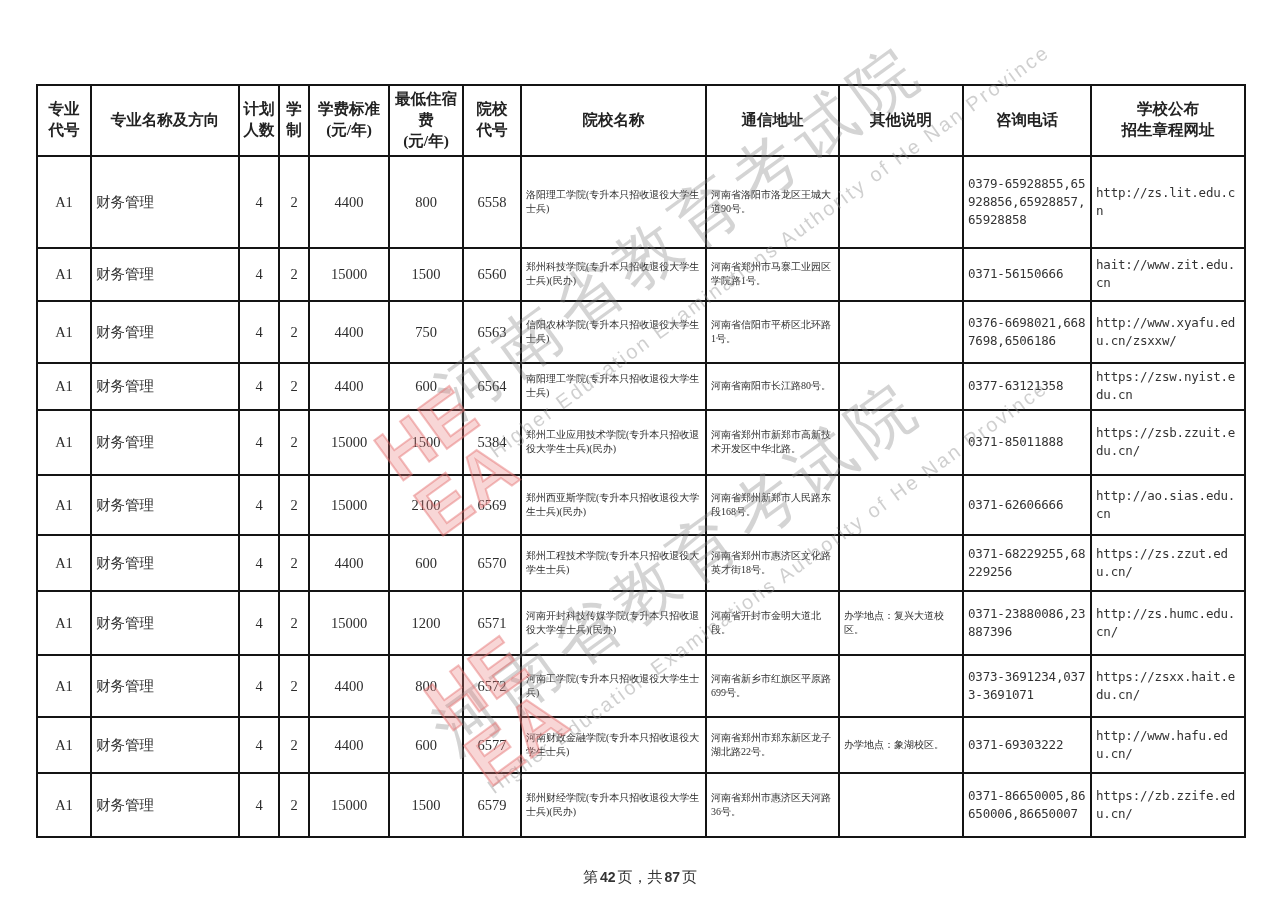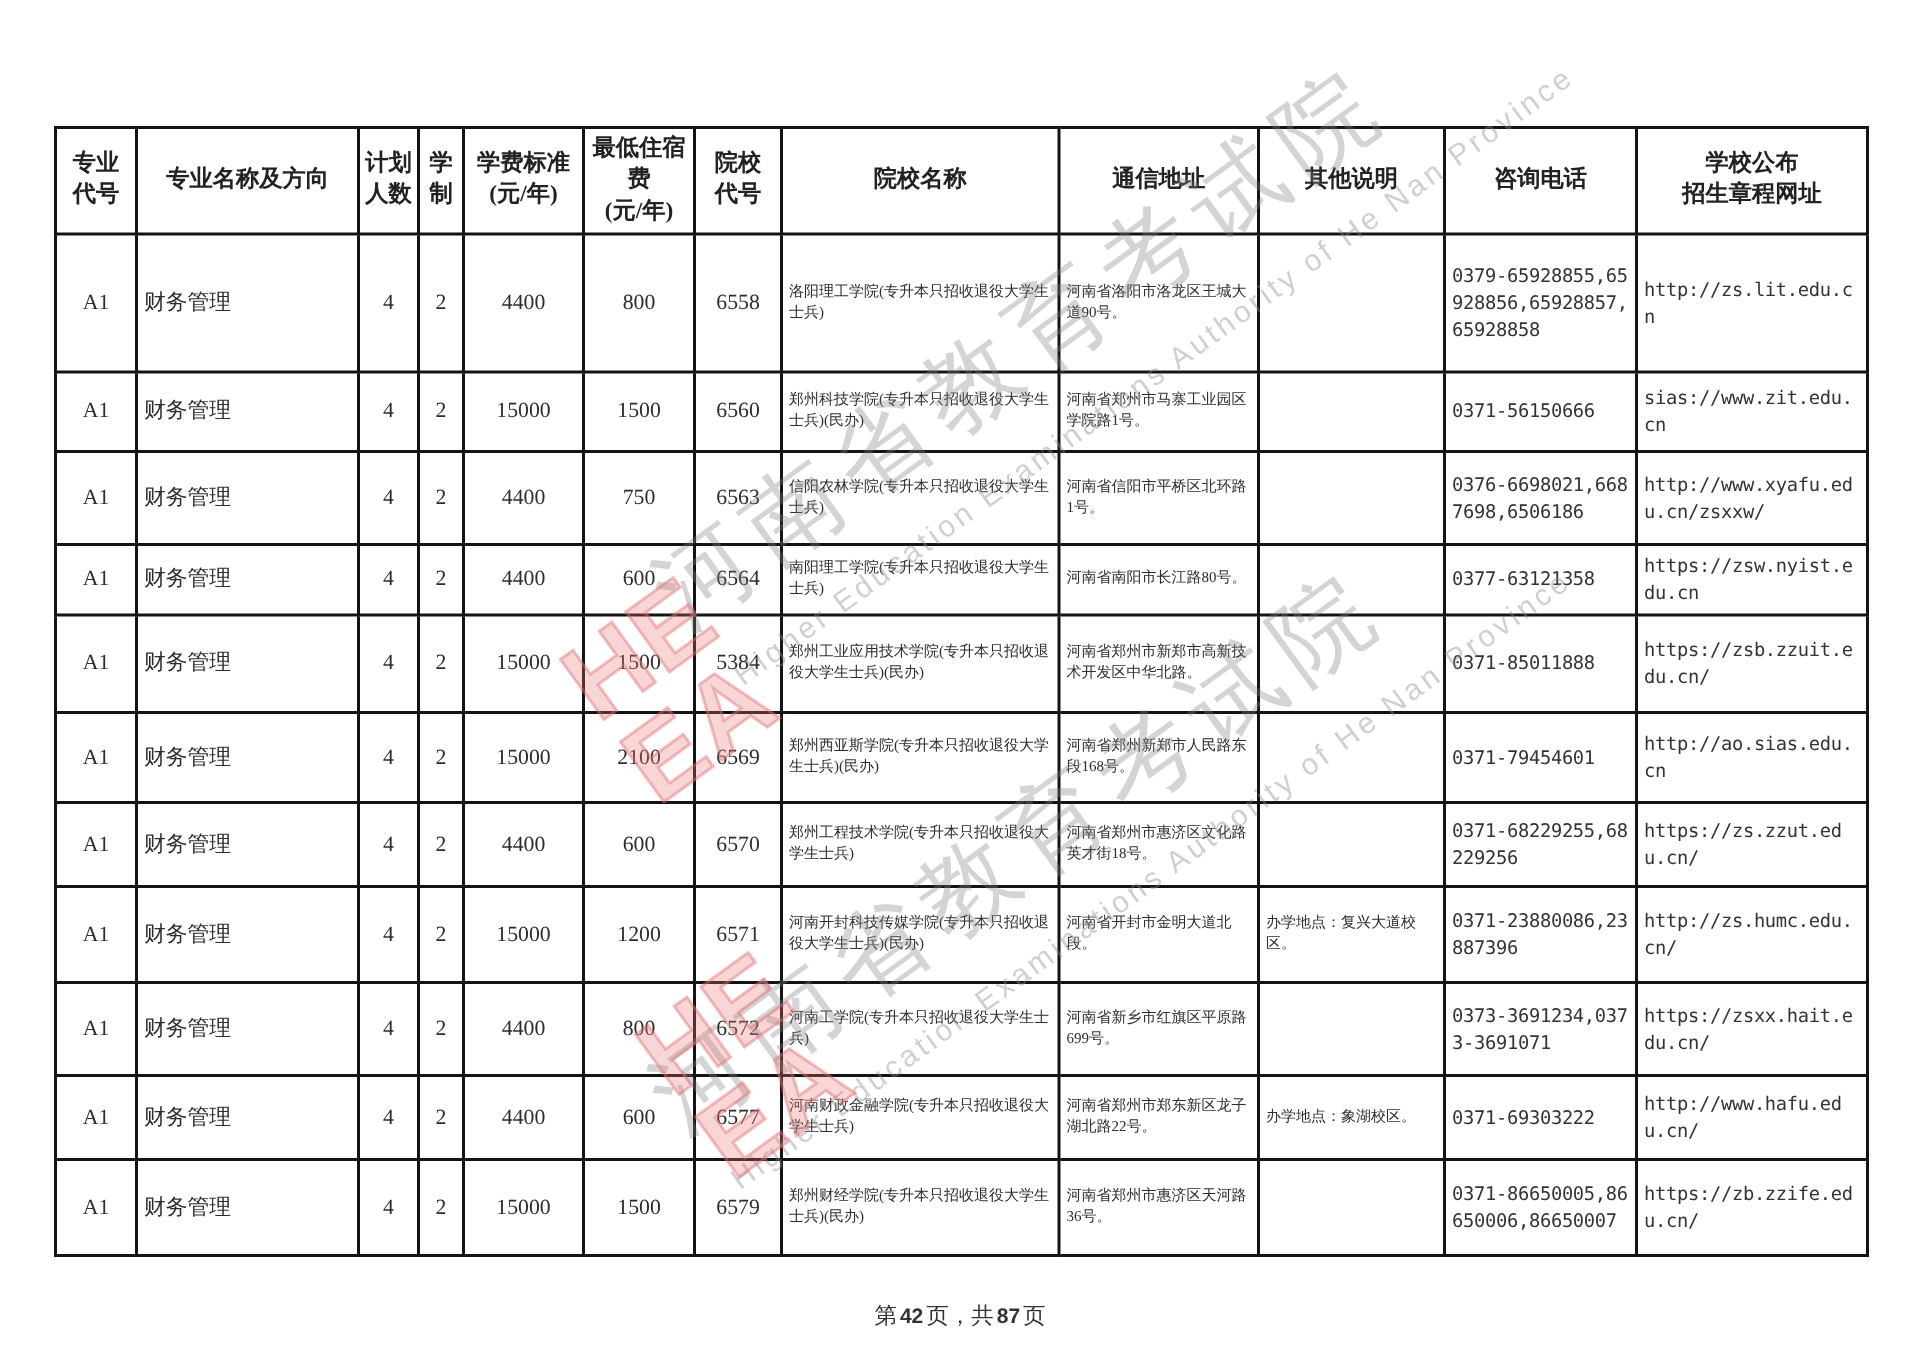--- a/index.html
+++ b/index.html
@@ -148,21 +148,21 @@
           <td class="l">财务管理</td>
           <td class="c">4</td>
           <td class="c">2</td>
           <td class="c">15000</td>
           <td class="c">1500</td>
           <td class="c">6560</td>
           <td class="l addr">郑州科技学院(专升本只招收退役大学生士兵)(民办)</td>
           <td class="l addr">河南省郑州市马寨工业园区学院路1号。</td>
           <td class="l addr"></td>
           <td class="l mono">0371-56150666</td>
-          <td class="l mono">sias://www.zit.edu.cn</td>
+          <td class="l mono">hait://www.zit.edu.cn</td>
         </tr>
         <tr style="height: 62px;">
           <td class="c">A1</td>
           <td class="l">财务管理</td>
           <td class="c">4</td>
           <td class="c">2</td>
           <td class="c">4400</td>
           <td class="c">750</td>
           <td class="c">6563</td>
           <td class="l addr">信阳农林学院(专升本只招收退役大学生士兵)</td>
@@ -203,21 +203,21 @@
           <td class="c">A1</td>
           <td class="l">财务管理</td>
           <td class="c">4</td>
           <td class="c">2</td>
           <td class="c">15000</td>
           <td class="c">2100</td>
           <td class="c">6569</td>
           <td class="l addr">郑州西亚斯学院(专升本只招收退役大学生士兵)(民办)</td>
           <td class="l addr">河南省郑州新郑市人民路东段168号。</td>
           <td class="l addr"></td>
-          <td class="l mono">0371-79454601</td>
+          <td class="l mono">0371-62606666</td>
           <td class="l mono">http://ao.sias.edu.cn</td>
         </tr>
         <tr style="height: 56px;">
           <td class="c">A1</td>
           <td class="l">财务管理</td>
           <td class="c">4</td>
           <td class="c">2</td>
           <td class="c">4400</td>
           <td class="c">600</td>
           <td class="c">6570</td>

